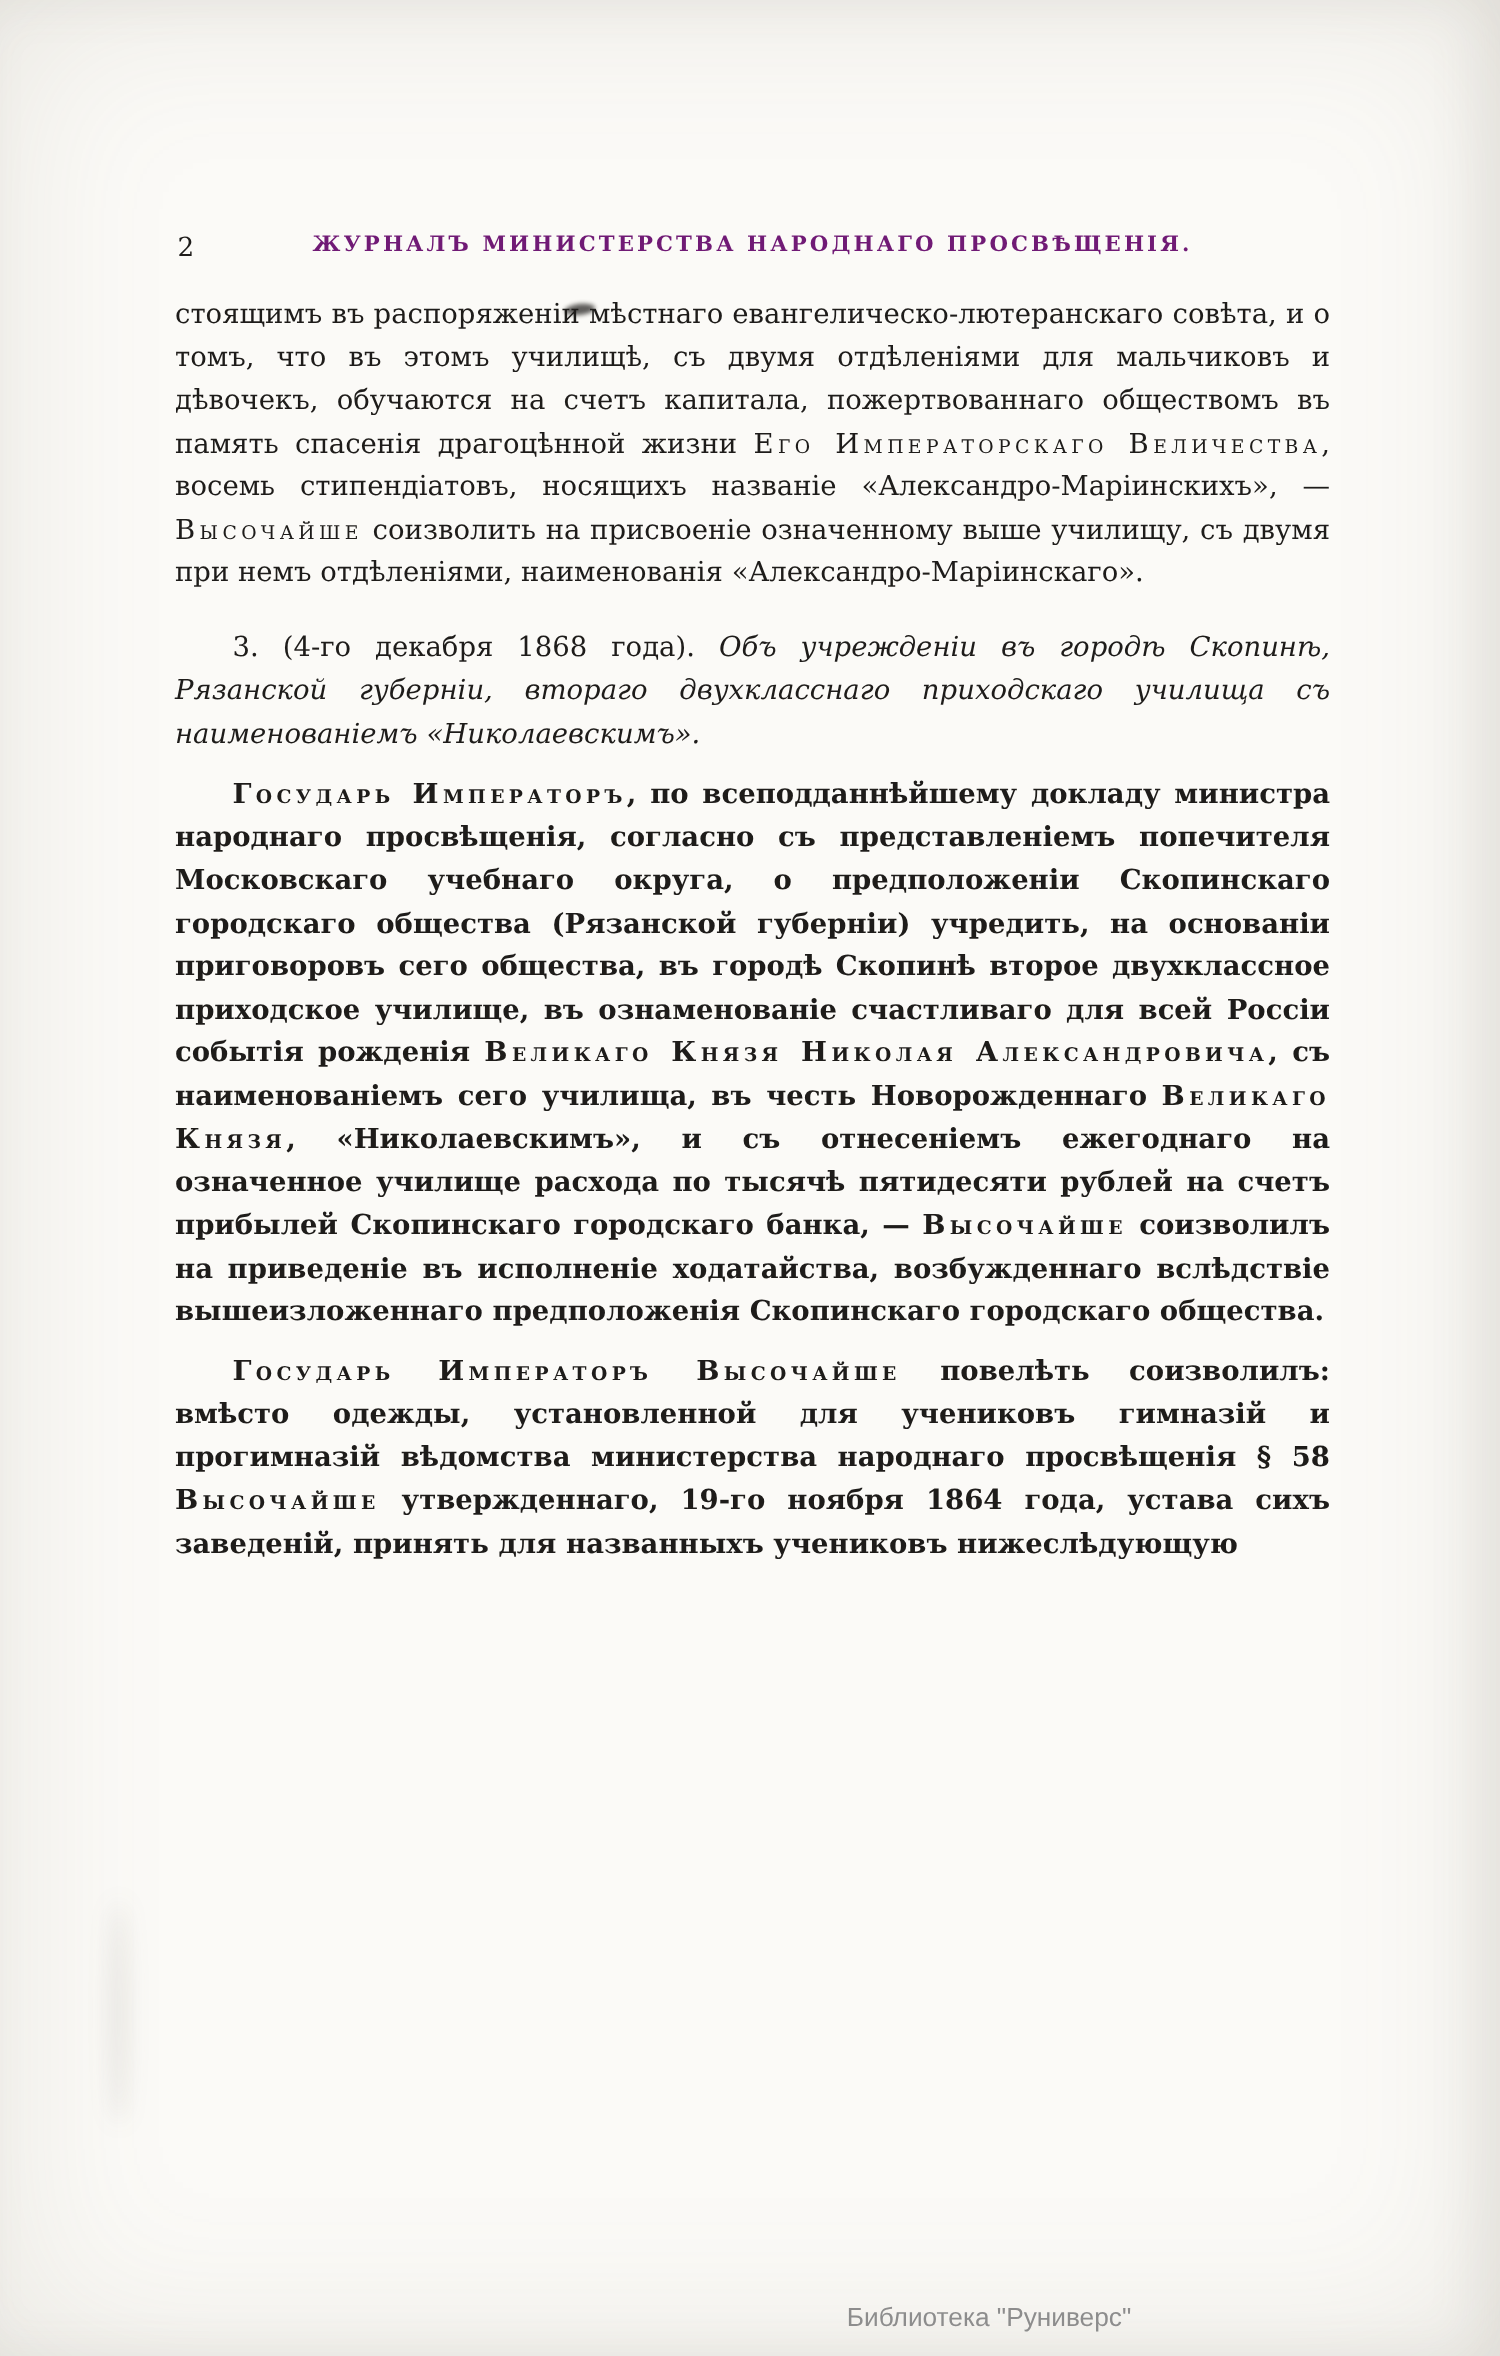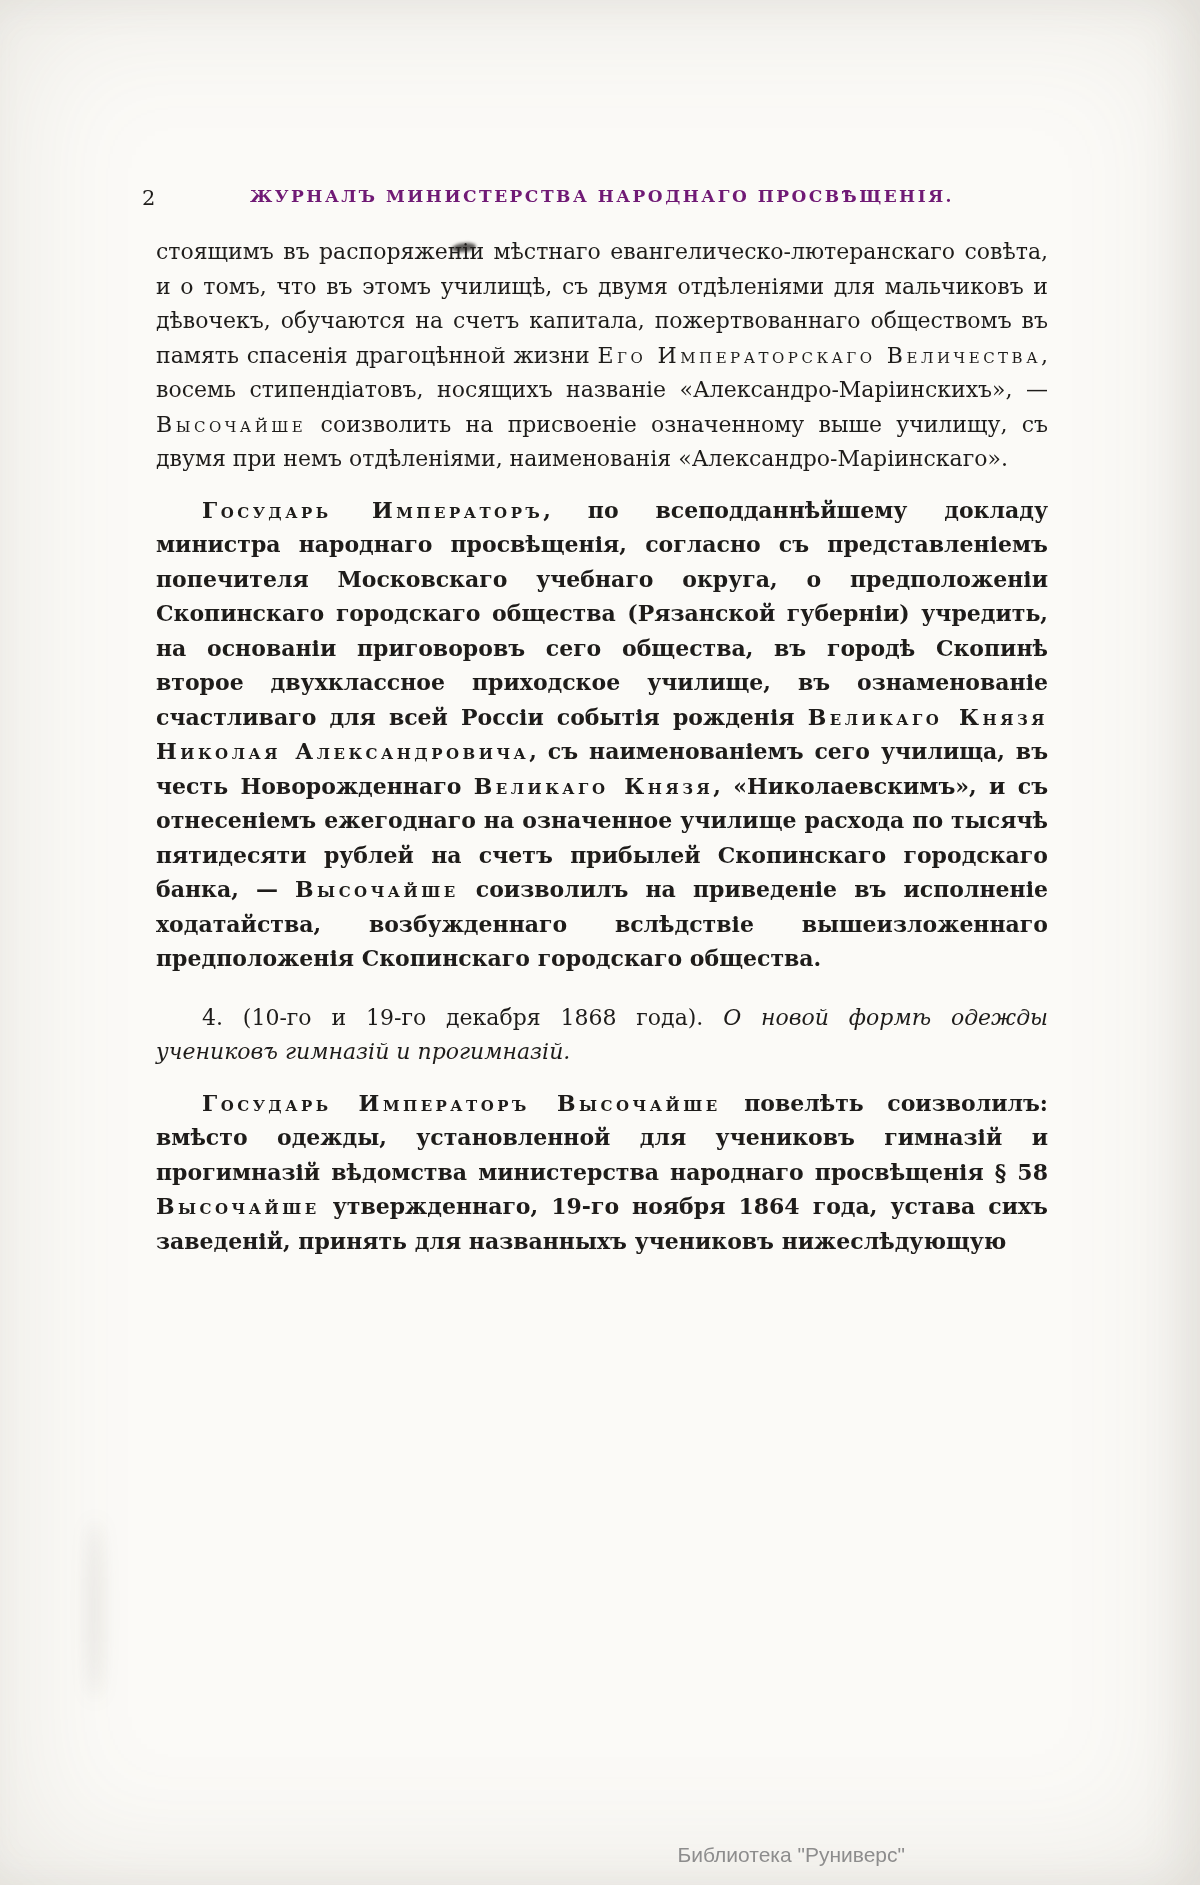--- a/index.html
+++ b/index.html
@@ -42,21 +42,21 @@
     font-weight: bold;
     letter-spacing: 2.5px;
     color: #701a75;
   }
   .page-body {
     margin-top: 25px;
     font-size: 22px;
     line-height: 34.5px;
     text-align: justify;
   }
-  p.block { margin: 16px; }
+  p.block { margin: 0; }
   p.continuation { text-indent: 0; }
   p.section-heading { margin-top: 25px; text-indent: 46px; }
   p.body-paragraph { margin-top: 13px; text-indent: 46px; font-weight: bold; }
   .seg-normal { font-style: normal; }
   .seg-italic { font-style: italic; }
   .seg-smallcaps {
     font-variant: small-caps;
     letter-spacing: 3.5px;
   }
   .ink-smudge {
@@ -100,19 +100,19 @@
 
 <div class="text-column">
   <div class="page-header">
     <span class="page-num">2</span>
     <div class="header-title">ЖУРНАЛЪ МИНИСТЕРСТВА НАРОДНАГО ПРОСВѢЩЕНІЯ.</div>
   </div>
 
   <div class="page-body">
 
   <p class="block continuation"><span class="seg-normal">стоящимъ въ распоряженіи мѣстнаго евангелическо-лютеранскаго совѣта, и о томъ, что въ этомъ училищѣ, съ двумя отдѣленіями для мальчиковъ и дѣвочекъ, обучаются на счетъ капитала, пожертвованнаго обществомъ въ память спасенія драгоцѣнной жизни </span><span class="seg-smallcaps">Его Императорскаго Величества</span><span class="seg-normal">, восемь стипендіатовъ, носящихъ названіе «Александро-Маріинскихъ», — </span><span class="seg-smallcaps">Высочайше</span><span class="seg-normal"> соизволить на присвоеніе означенному выше училищу, съ двумя при немъ отдѣленіями, наименованія «Александро-Маріинскаго».</span></p>
+      <p class="block section-heading"><span class="seg-normal">3. (4-го декабря 1868 года). </span><span class="seg-italic">Объ учрежденіи въ городѣ Скопинѣ, Рязанской губерніи, втораго двухкласснаго приходскаго училища съ наименованіемъ «Николаевскимъ».</span></p>
       <p class="block body-paragraph"><span class="seg-smallcaps">Государь Императоръ</span><span class="seg-normal">, по всеподданнѣйшему докладу министра народнаго просвѣщенія, согласно съ представленіемъ попечителя Московскаго учебнаго округа, о предположеніи Скопинскаго городскаго общества (Рязанской губерніи) учредить, на основаніи приговоровъ сего общества, въ городѣ Скопинѣ второе двухклассное приходское училище, въ ознаменованіе счастливаго для всей Россіи событія рожденія </span><span class="seg-smallcaps">Великаго Князя Николая Александровича</span><span class="seg-normal">, съ наименованіемъ сего училища, въ честь Новорожденнаго </span><span class="seg-smallcaps">Великаго Князя</span><span class="seg-normal">, «Николаевскимъ», и съ отнесеніемъ ежегоднаго на означенное училище расхода по тысячѣ пятидесяти рублей на счетъ прибылей Скопинскаго городскаго банка, — </span><span class="seg-smallcaps">Высочайше</span><span class="seg-normal"> соизволилъ на приведеніе въ исполненіе ходатайства, возбужденнаго вслѣдствіе вышеизложеннаго предположенія Скопинскаго городскаго общества.</span></p>
-      <p class="block section-heading"><span class="seg-normal">4. (10-го и 19-го декабря 1868 года). </span><span class="seg-italic">О новой формѣ одежды учениковъ гимназій и прогимназій.</span></p>
       <p class="block body-paragraph"><span class="seg-smallcaps">Государь Императоръ Высочайше</span><span class="seg-normal"> повелѣть соизволилъ: вмѣсто одежды, установленной для учениковъ гимназій и прогимназій вѣдомства министерства народнаго просвѣщенія § 58 </span><span class="seg-smallcaps">Высочайше</span><span class="seg-normal"> утвержденнаго, 19-го ноября 1864 года, устава сихъ заведеній, принять для названныхъ учениковъ нижеслѣдующую</span></p>
     </div>
 </div>
 
 <div class="watermark">Библиотека "Руниверс"</div>
 
 </body></html>

